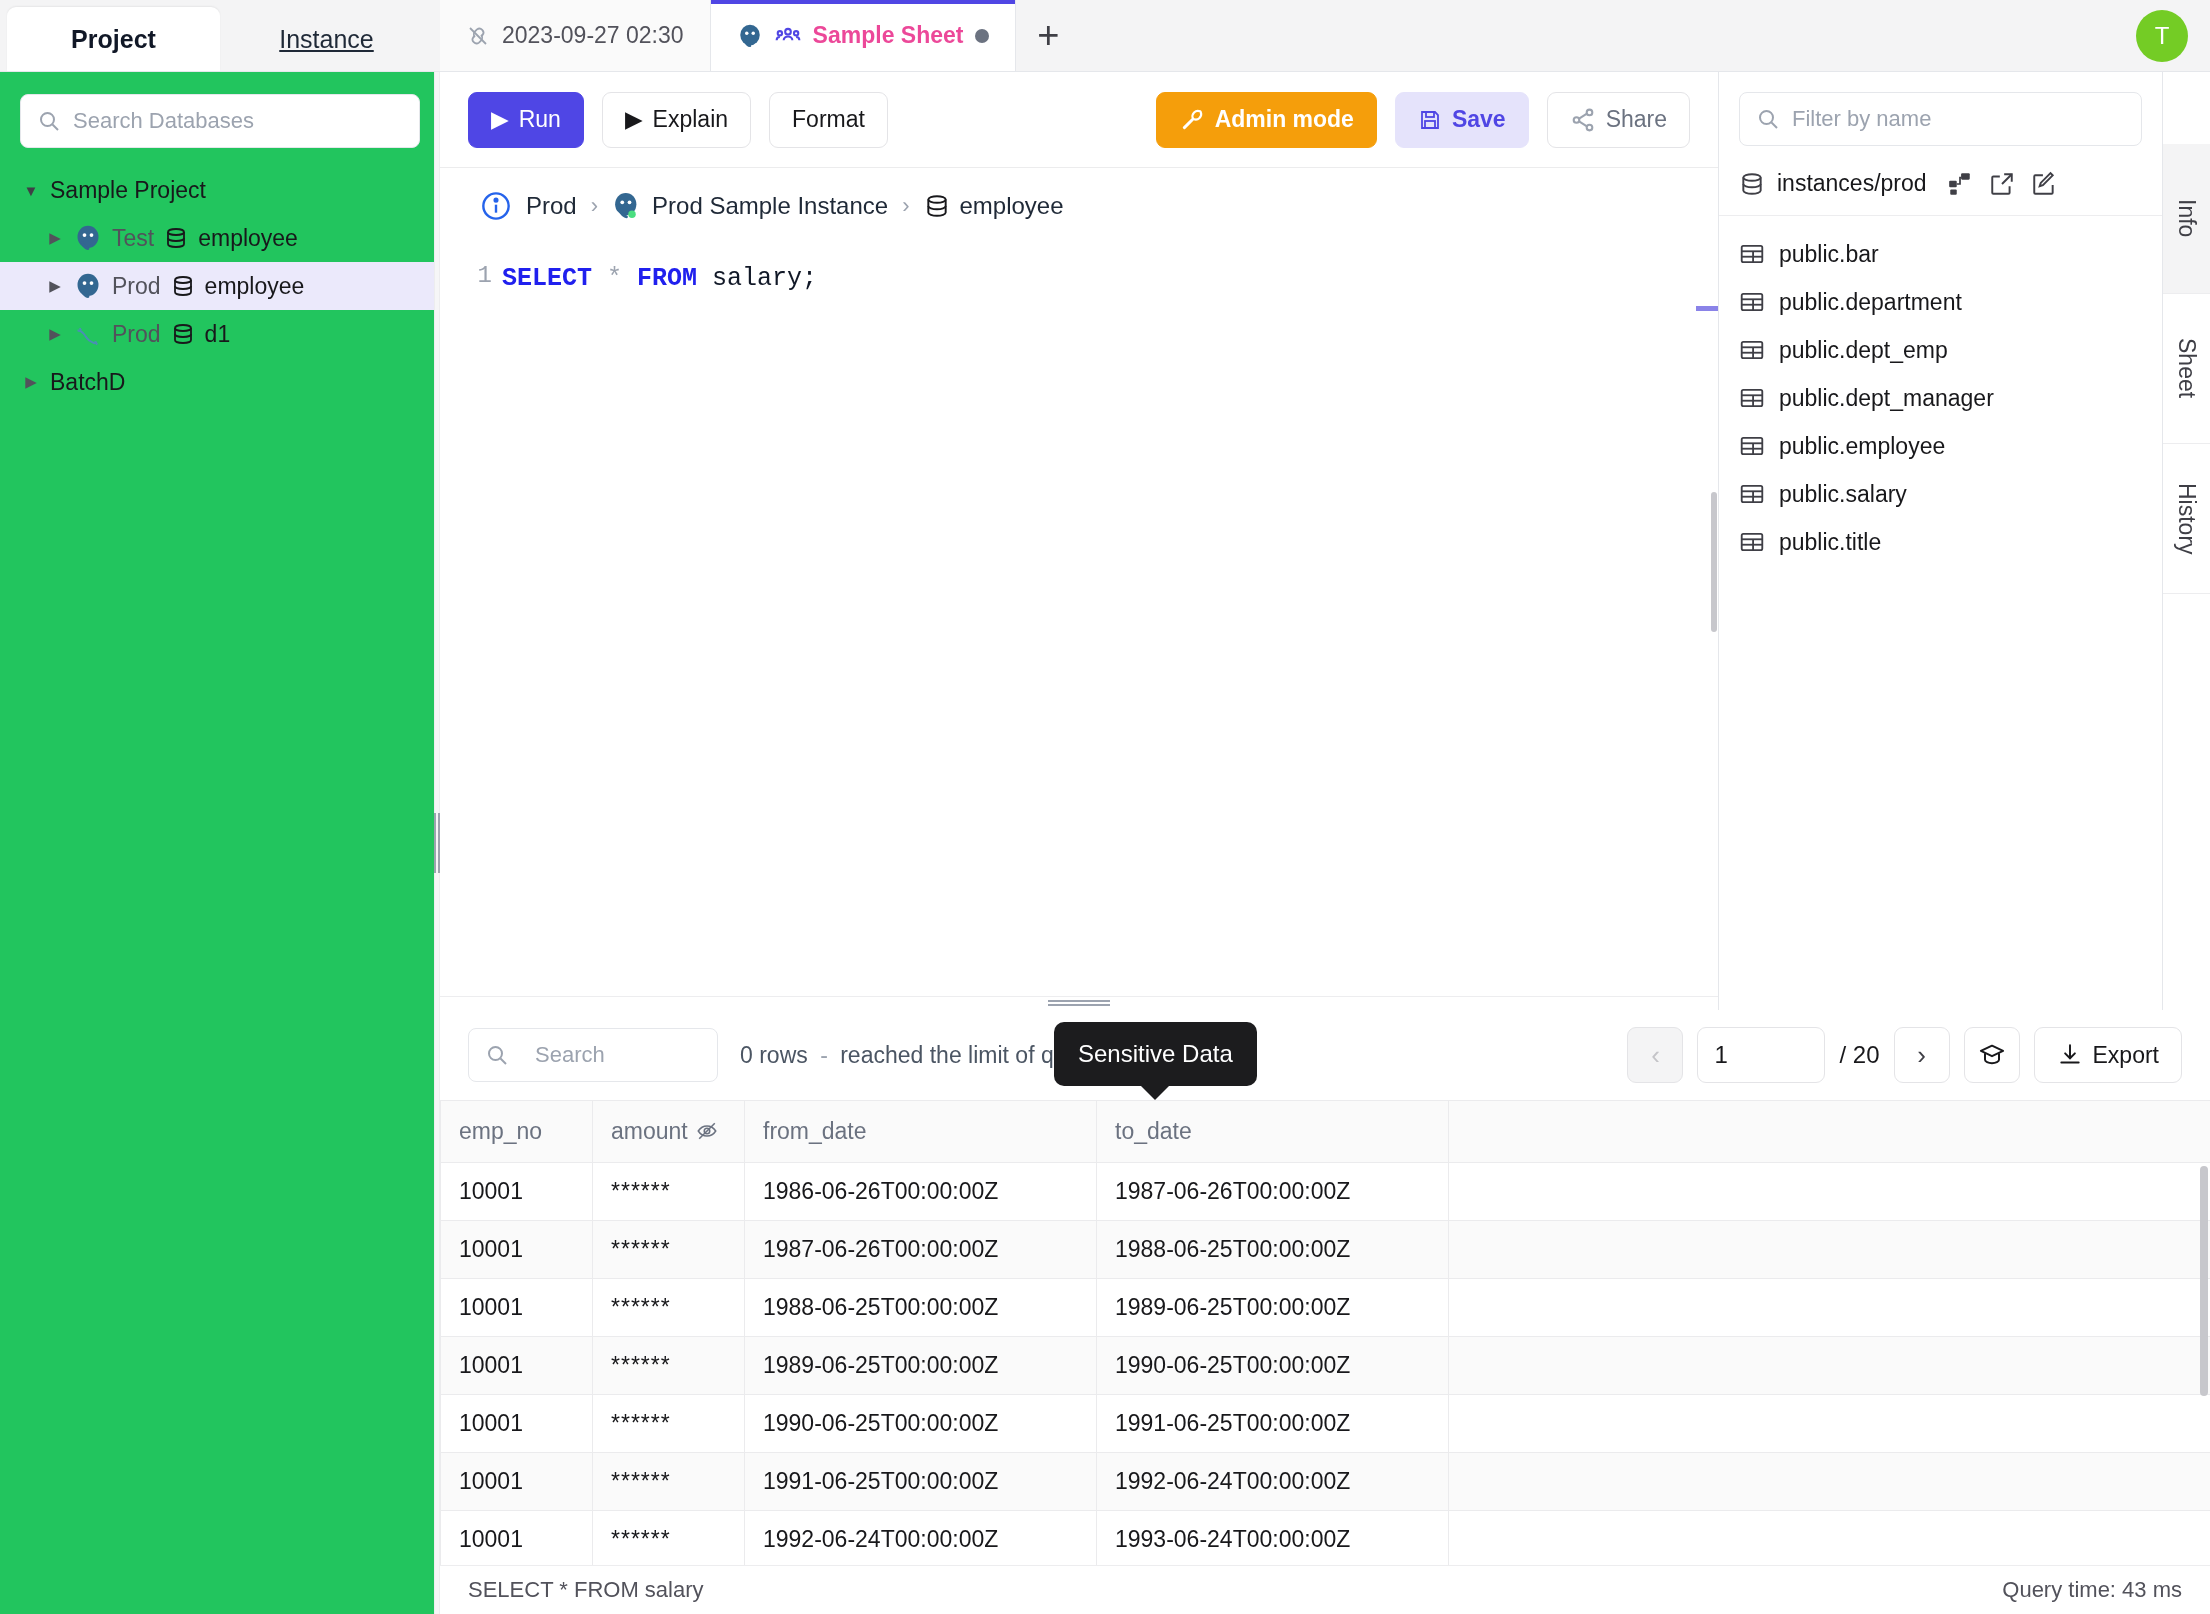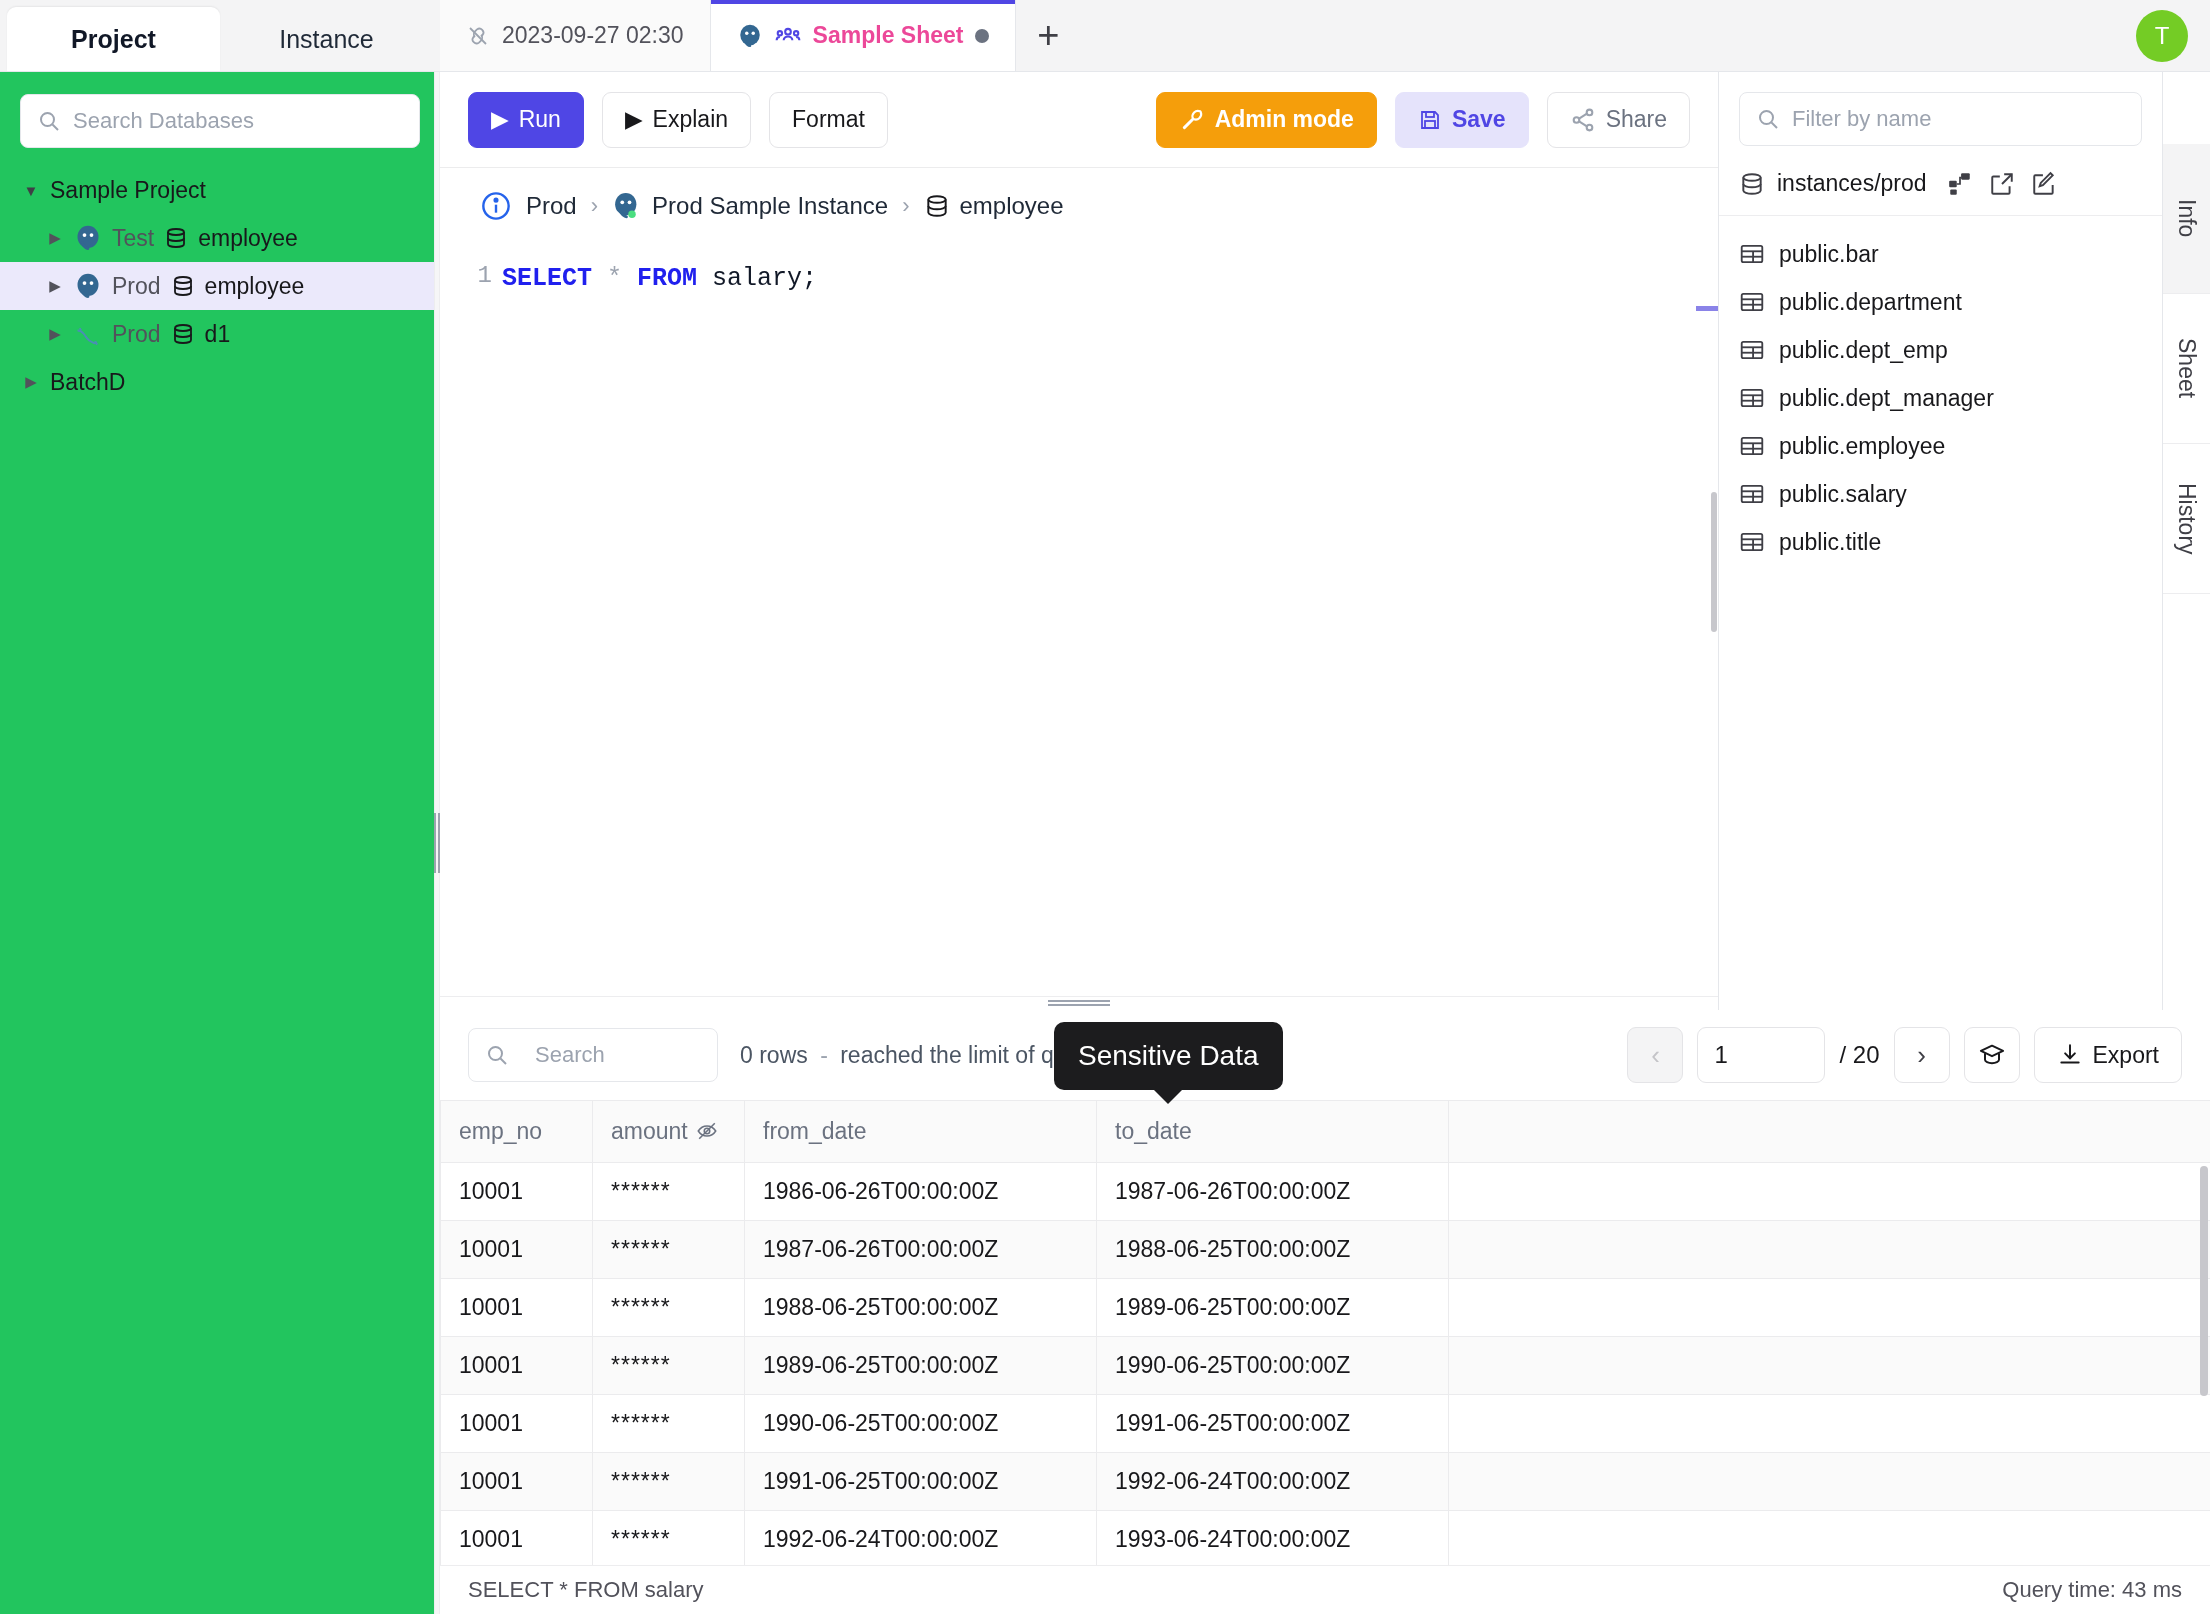--- a/index.html
+++ b/index.html
@@ -26,21 +26,21 @@
     border-bottom: 1px solid #e5e7eb;
     padding: 7px 7px 0 7px;
   }
   .side-tab {
     flex: 1; display: flex; align-items: center; justify-content: center;
     font-size: 25px; color: #111827; font-weight: 700;
     border-radius: 9px 9px 0 0;
     cursor: pointer;
   }
   .side-tab.active { background: #ffffff; box-shadow: 0 -1px 2px rgba(0,0,0,.06); }
-  .side-tab.inactive { font-weight: 400; color: #1f2937; }
+  .side-tab.inactive { font-weight: 400; color: #1f2937; text-decoration: underline; }
 
   .search-wrap { padding: 22px 20px 10px 20px; }
   .search-box {
     height: 54px; border: 1px solid #e5e7eb; border-radius: 8px;
     display: flex; align-items: center; gap: 12px; padding: 0 16px;
     background: #fff;
   }
   .search-box input {
     border: none; outline: none; font-size: 22px; color: #374151;
     font-family: inherit; background: transparent; width: 100%;
@@ -220,21 +220,21 @@
   }
   .pg-btn.disabled { background: #f4f4f5; color: #c4c4c8; }
   .pg-input {
     width: 128px; height: 56px; border: 1px solid #e4e4e7; border-radius: 9px;
     font-size: 24px; padding: 0 16px; font-family: inherit; color: #18181b; outline: none;
   }
   .pg-total { font-size: 24px; color: #18181b; }
 
   .tooltip {
     position: absolute; left: 614px; top: 12px; z-index: 40;
-    background: #1c1c1e; color: #fff; font-size: 28px;
+    background: #1c1c1e; color: #fff; font-size: 24px;
     padding: 18px 24px; border-radius: 10px; white-space: nowrap;
   }
   .tooltip::after {
     content: ""; position: absolute; left: 50%; bottom: -14px; transform: translateX(-50%);
     border-left: 15px solid transparent; border-right: 15px solid transparent;
     border-top: 15px solid #1c1c1e;
   }
 
   .grid-wrap { flex: 1; overflow: hidden; position: relative; }
   table.grid { border-collapse: collapse; table-layout: fixed; width: 2174px; }

